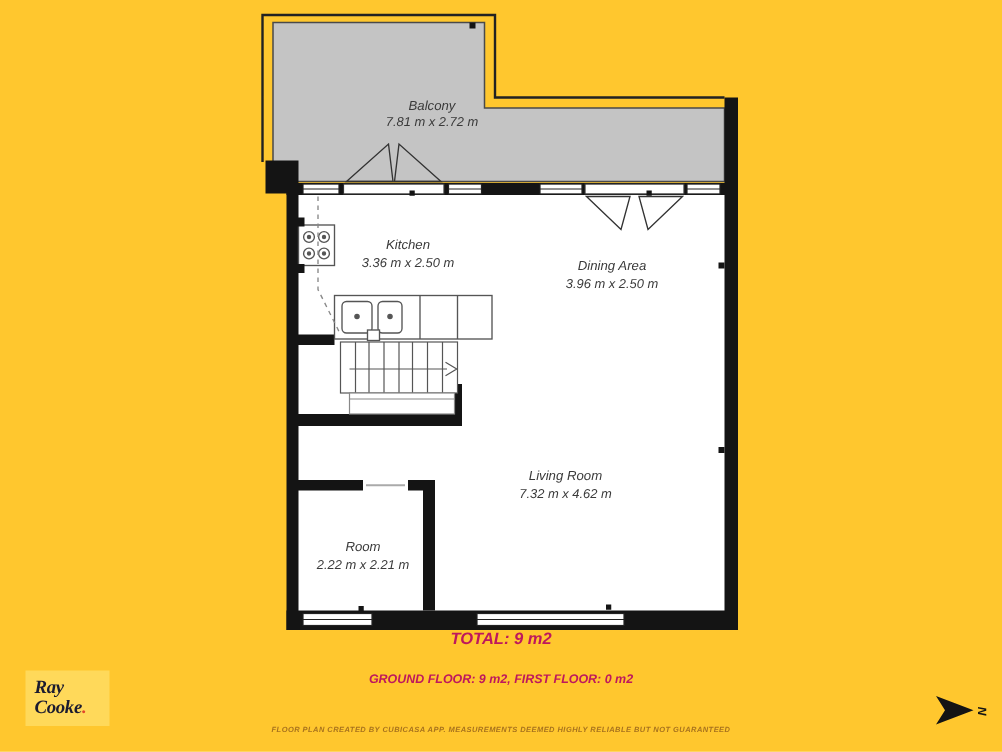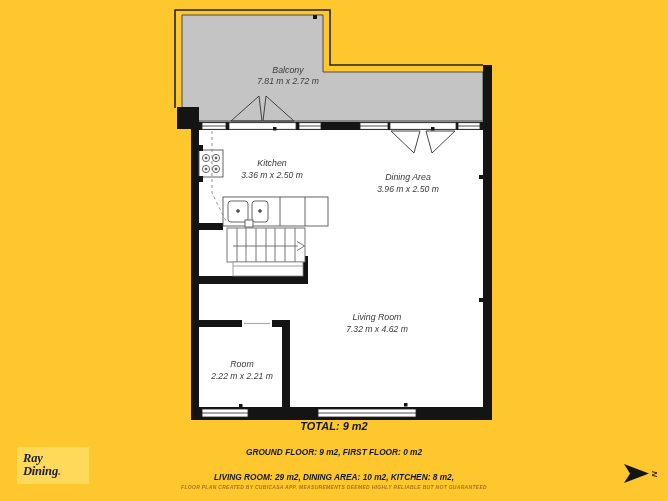--- a/index.html
+++ b/index.html
@@ -7,30 +7,30 @@
     position:relative;width:668px;height:501px;overflow:hidden;
     background:#FFC72E;
     font-family:"Liberation Sans","DejaVu Sans",sans-serif;
     font-style:italic;
   }
   .plan-svg{position:absolute;left:0;top:0;}
   .room-name{font-size:8.8px;fill:#3a3a3a;}
   .room-dims{font-size:8.6px;fill:#3a3a3a;}
   .summary{
     position:absolute;left:0;top:420px;width:668px;
-    text-align:center;color:#0f172a;line-height:9.4px;
+    text-align:center;color:#be185d;line-height:9.4px;
   }
   .summary .total{font-size:11px;font-weight:bold;line-height:12px;margin-bottom:1px;}
   .summary .line{font-size:8.3px;font-weight:bold;margin-top:16px;}
   .fineprint{
     position:absolute;left:0;top:484px;width:668px;text-align:center;
     font-size:5px;font-weight:bold;color:#A8731E;letter-spacing:.3px;
   }
   .logo{
-    position:absolute;left:17px;top:447px;width:72px;height:37px;
+    position:absolute;left:17px;top:447px;width:56px;height:37px;
     background:#FFD95A;
     font-family:"Liberation Serif","DejaVu Serif",serif;
     font-weight:bold;font-size:12.5px;line-height:13px;
     color:#1B1B30;padding:5px 0 0 6px;box-sizing:border-box;
     letter-spacing:-0.2px;
   }
   .logo .dot{color:#E2452B;}
   .compass{position:absolute;left:616px;top:458px;width:48px;height:32px;}
 </style>
 </head>
@@ -166,28 +166,27 @@
       <text class="room-name" x="377" y="320">Living Room</text>
       <text class="room-dims" x="377" y="332">7.32 m x 4.62 m</text>
       <text class="room-name" x="242" y="367">Room</text>
       <text class="room-dims" x="242" y="379">2.22 m x 2.21 m</text>
     </g>
   </svg>
 
   <div class="summary">
     <div class="total">TOTAL: 9 m2</div>
     <div class="line">GROUND FLOOR: 9 m2, FIRST FLOOR: 0 m2</div>
-    <div class="line">LIVING ROOM: 29 m2, DINING AREA: 10 m2, KITCHEN: 8 m2,</div>
   </div>
 
   <div class="fineprint">FLOOR PLAN CREATED BY CUBICASA APP. MEASUREMENTS DEEMED HIGHLY RELIABLE BUT NOT GUARANTEED</div>
 
   <div class="logo">
     <div>Ray</div>
-    <div><span>Dining</span><span class="dot">.</span></div>
+    <div><span>Cooke</span><span class="dot">.</span></div>
   </div>
 
   <svg class="compass" width="48" height="32" viewBox="0 0 48 32">
     <polygon points="8,6 33,15.5 8,25 14,15.5" fill="#141414"></polygon>
     <text x="38" y="16" font-size="8" font-weight="bold" fill="#141414" text-anchor="middle" dominant-baseline="middle" transform="rotate(90 38 16)">N</text>
   </svg>
 
 </div>
 
 </body></html>

